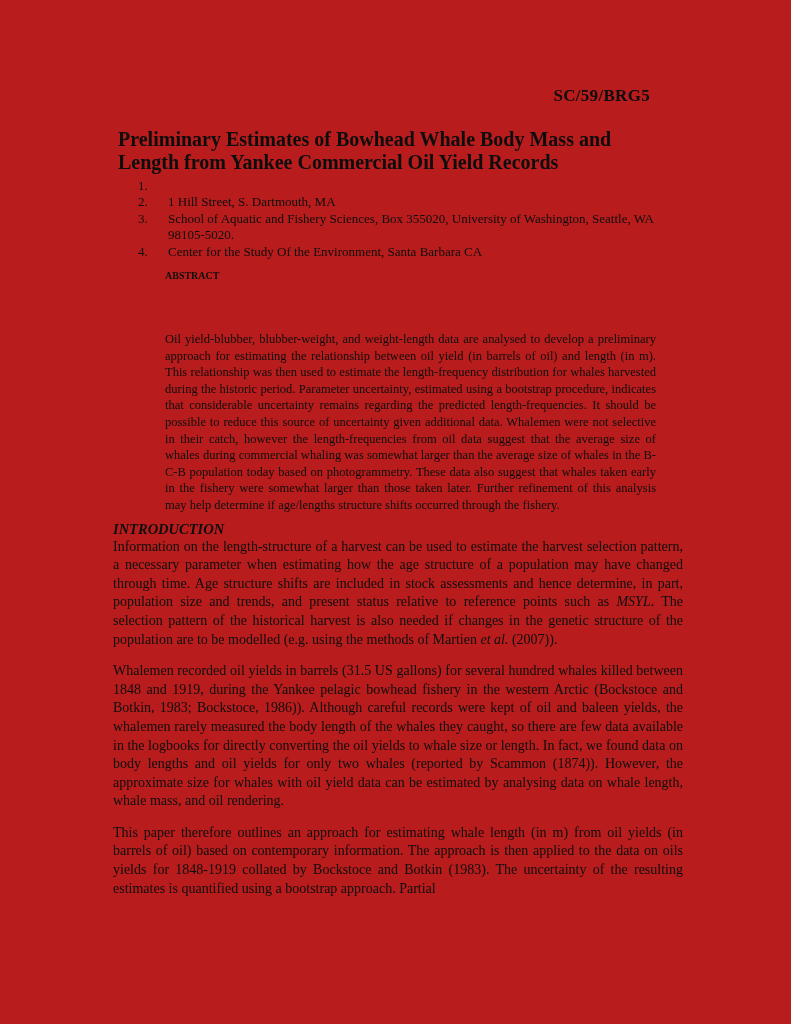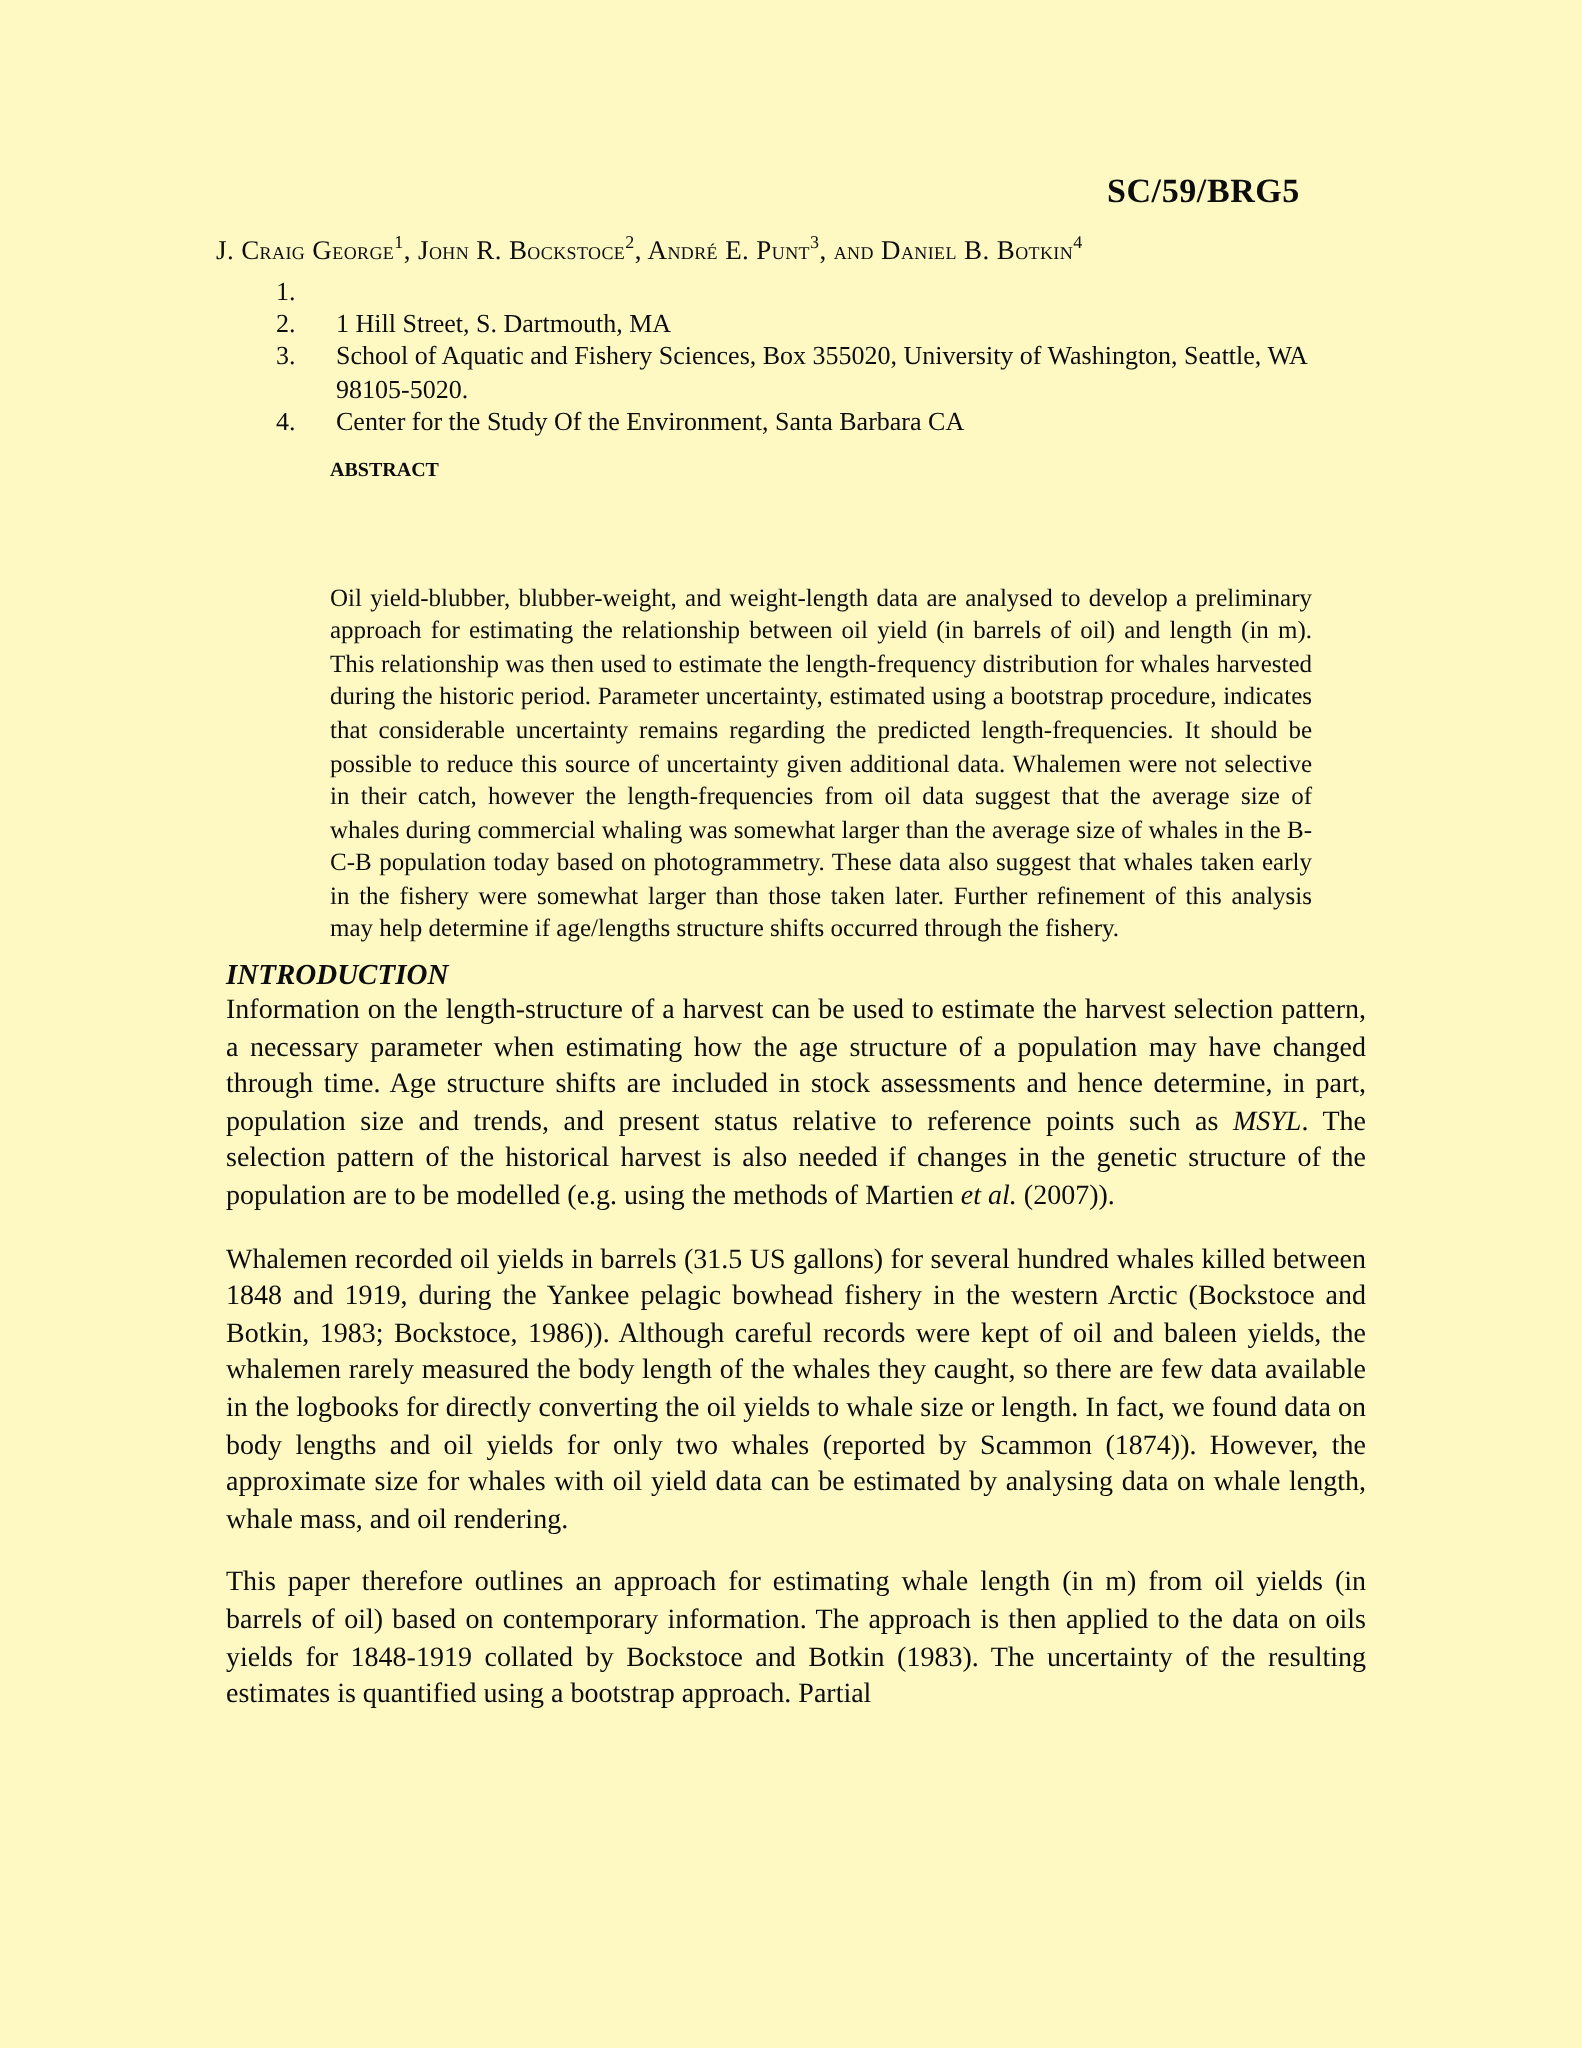--- a/index.html
+++ b/index.html
@@ -1,19 +1,19 @@
 <!DOCTYPE html>
 <html><head>
 <meta charset="utf-8">
 <style>
   html,body { margin:0; padding:0; background:#e8e8e8; }
   .page {
     width:791px; height:1024px;
     margin:0 auto;
-    background:#fef9c3;
+    background:#b91c1c;
     color:#0d0d0d;
     font-family:"Liberation Serif", serif;
     box-sizing:border-box;
     padding-top:86px;
     overflow:hidden;
     position:relative;
   }
   .doc-code {
     text-align:right;
     padding-right:141px;
@@ -65,24 +65,25 @@
   .para + .para { margin-top:13px; }
   .it { font-style:italic; }
 </style>
 </head>
 <body>
 
 <div class="page">
 
   <div class="doc-code">SC/59/BRG5</div>
 
+  <div class="title">
+    <span>Preliminary Estimates of Bowhead Whale Body Mass and</span><br>
+    <span>Length from Yankee Commercial Oil Yield Records</span>
+  </div>
 
-  <div class="authors">
-    <span>J. Craig George</span><sup>1</sup><span>, </span><span>John R. Bockstoce</span><sup>2</sup><span>,  </span><span>André E. Punt</span><sup>3</sup><span>, and </span><span>Daniel B. Botkin</span><sup>4</sup>
-  </div>
 
   <div class="affiliations">
     <div class="aff-row">
       <span class="aff-num">1.</span>
     </div>
     <div class="aff-row">
       <span class="aff-num">2.</span>
       <span class="aff-text">1 Hill Street, S. Dartmouth, MA</span>
     </div>
     <div class="aff-row">

